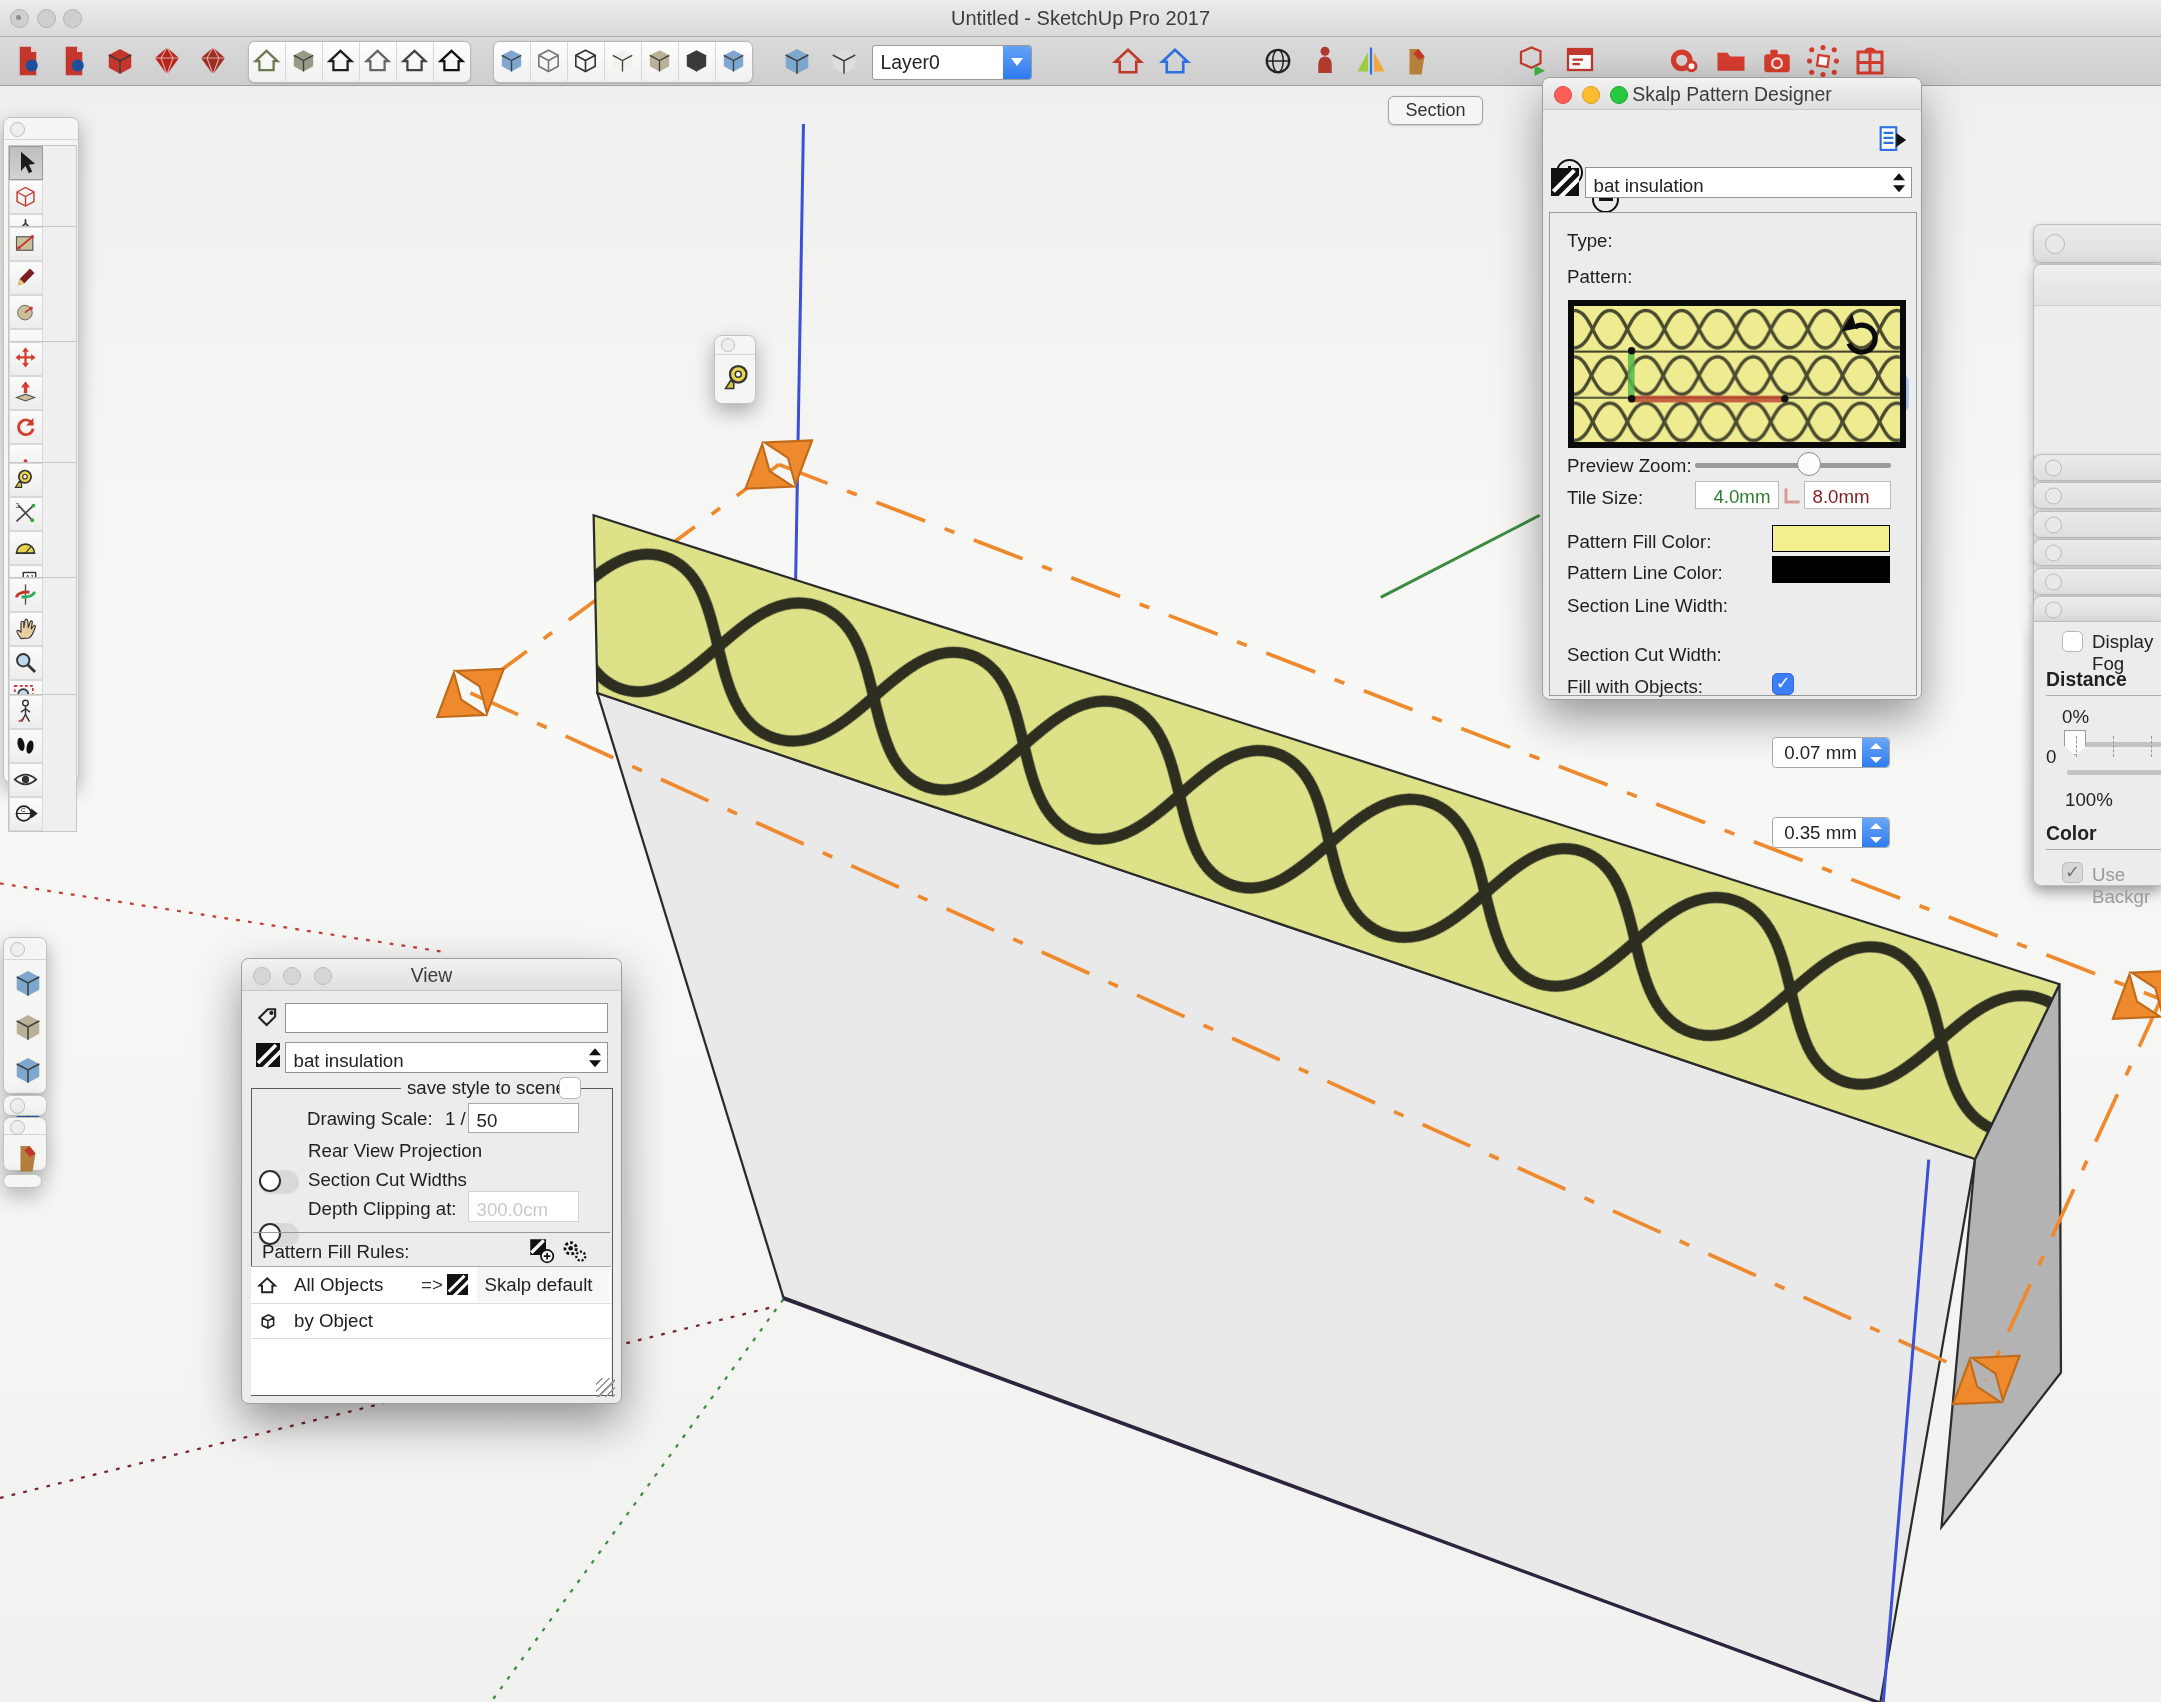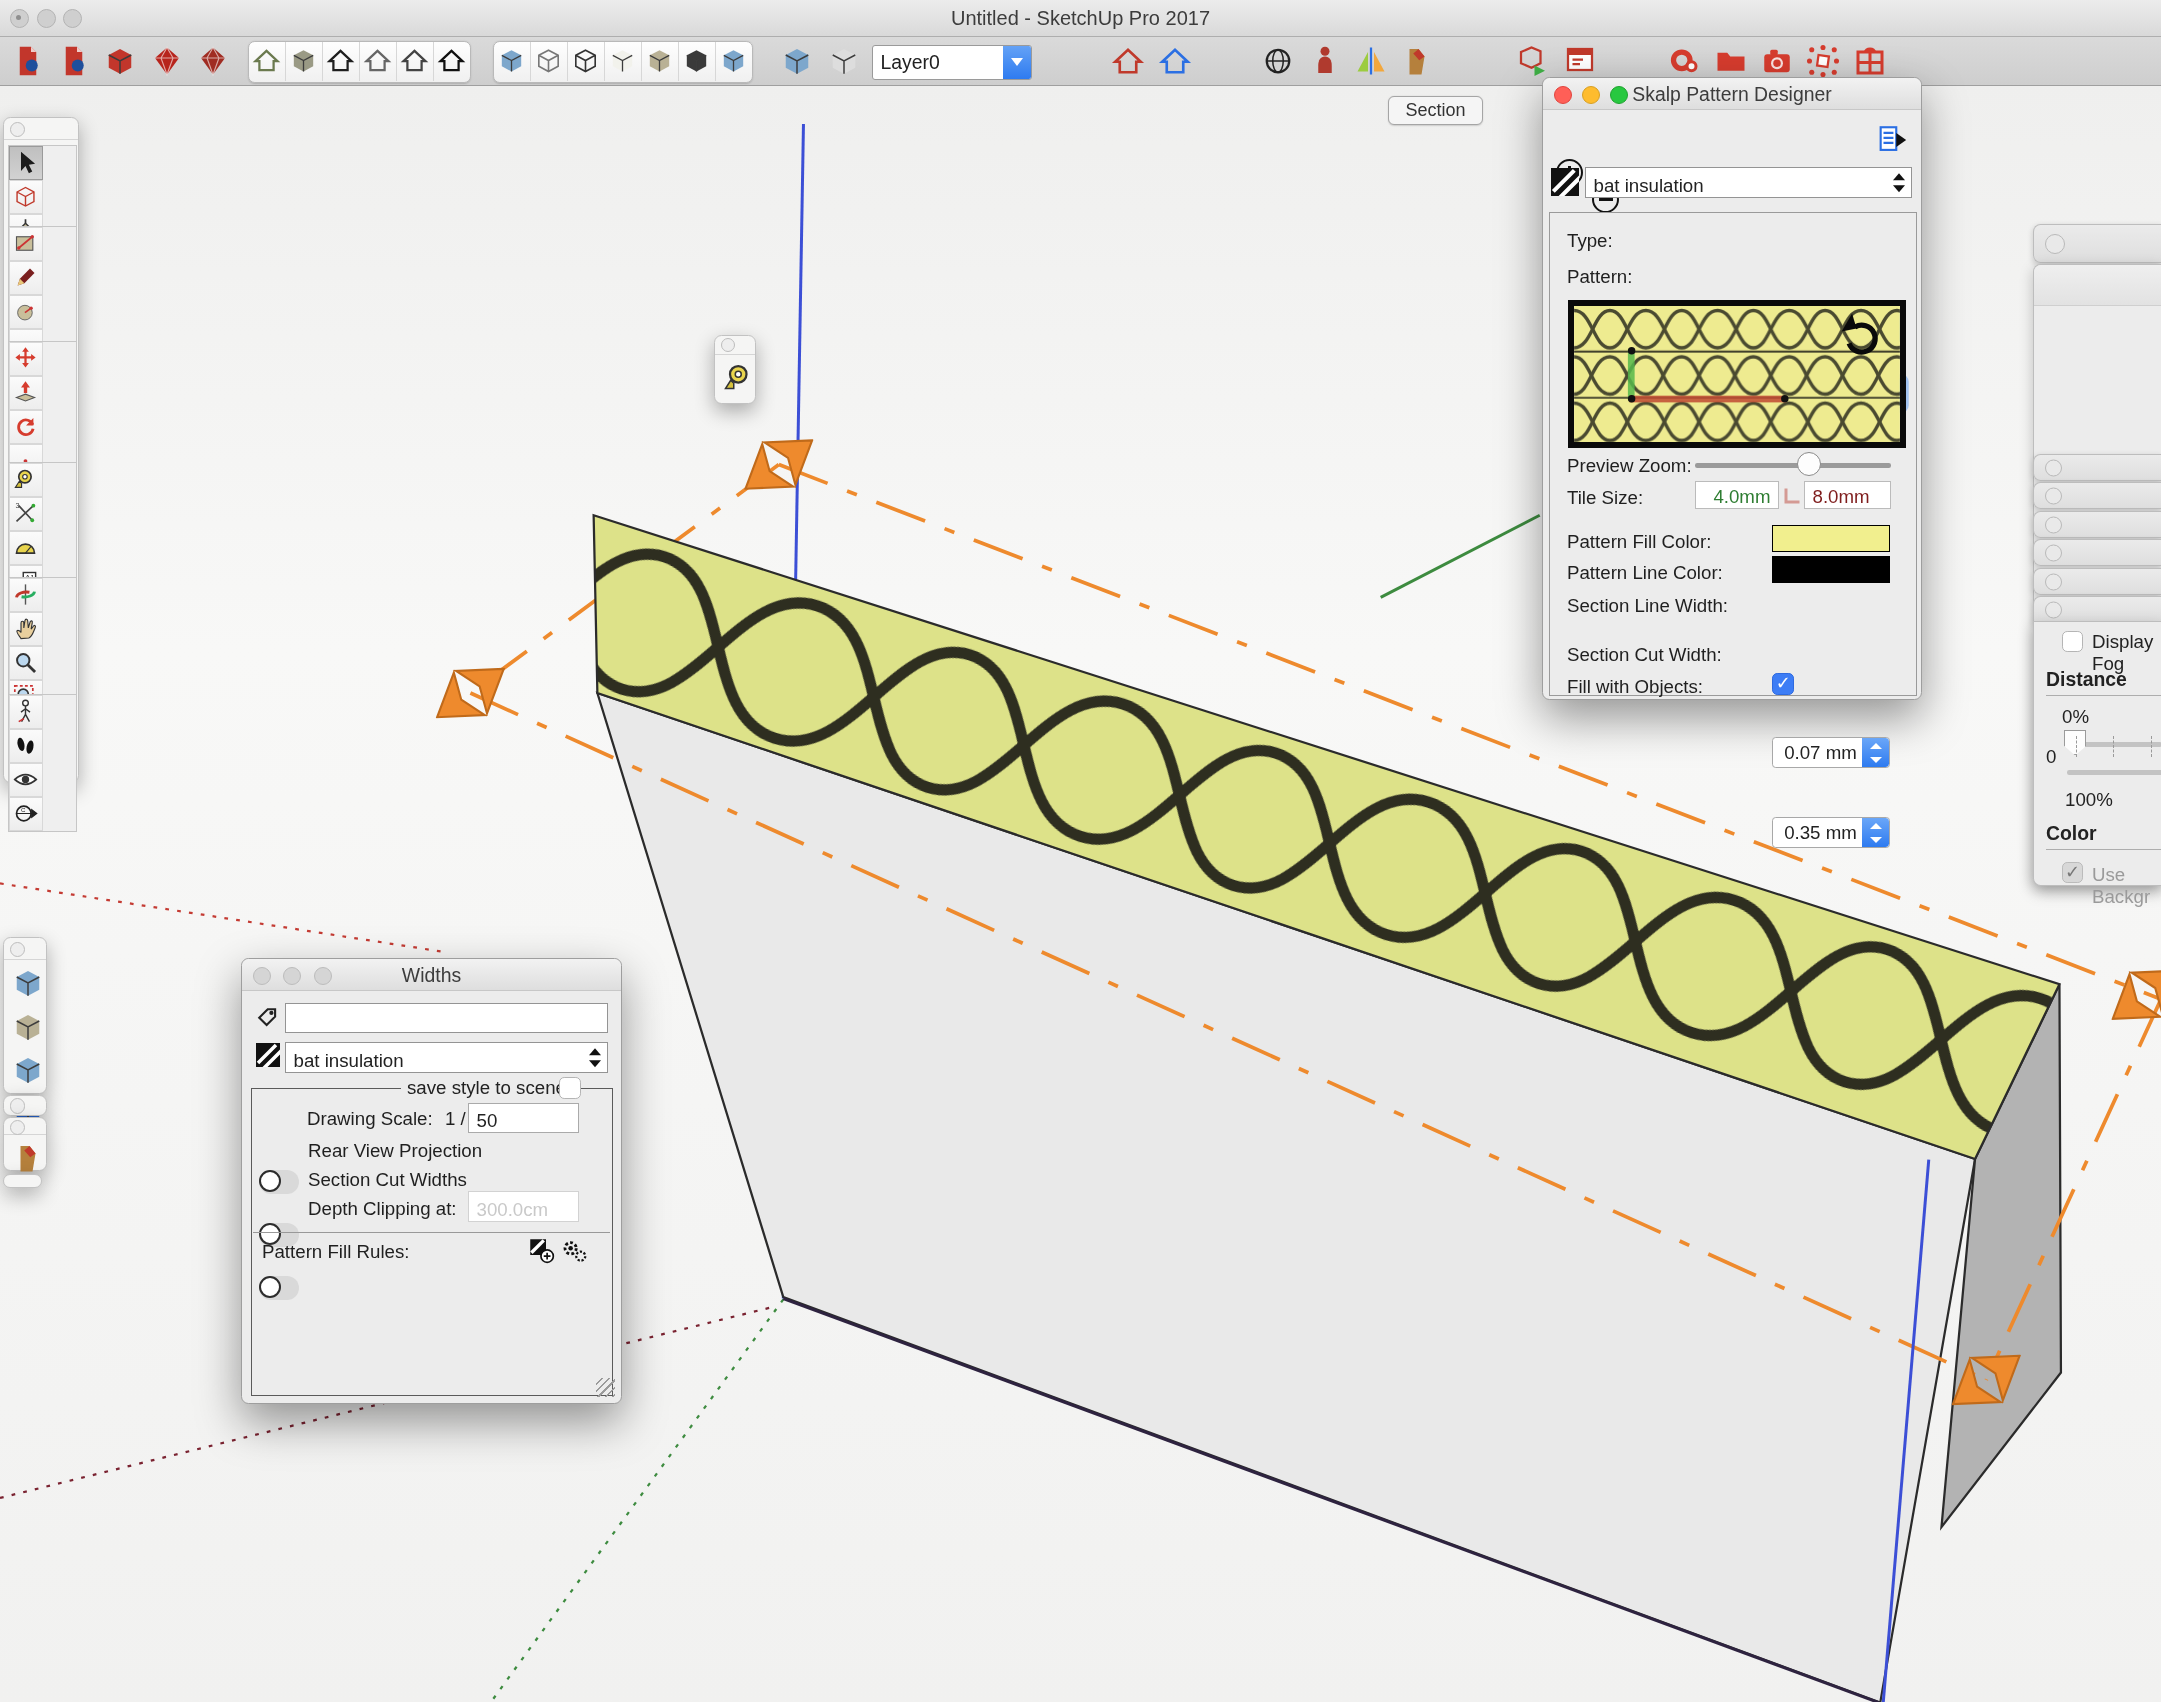--- a/index.html
+++ b/index.html
@@ -500,21 +500,21 @@
   </div>
   <span class="lbl abs" style="left:24px;top:598px">Fill with Objects:</span>
   <div class="checkbox on" style="position:absolute;left:229px;top:595px">✓</div>
 </div>
 
 <div class="win abs" style="left:241px;top:958px;width:379px;height:444px">
   <div class="win-titlebar">
     <div class="lt" style="left:10.5px;background:#d5d5d5;border:0.7px solid #bcbcbc"></div>
     <div class="lt" style="left:41px;background:#d5d5d5;border:0.7px solid #bcbcbc"></div>
     <div class="lt" style="left:72px;background:#d5d5d5;border:0.7px solid #bcbcbc"></div>
-    <div class="win-title">Widths</div>
+    <div class="win-title">View</div>
   </div>
   <svg class="abs" style="left:12.7px;top:46px" width="25.4" height="25.4" viewBox="0 0 48 48">
     <path d="M8 24 24 8h14v14L22 38z" fill="none" stroke="#222" stroke-width="4"></path>
       <circle cx="31" cy="15" r="4" fill="#222"></circle>
   </svg>
   <input class="field abs" style="left: 43px; top: 44px; width: 323px; height: 30px;" value="">
   <svg class="abs" style="left:14px;top:84px" width="24" height="24" viewBox="0 0 48 48">
     <rect width="48" height="48" fill="#111"></rect>
       <path d="M4 40 40 4M14 52 52 14" stroke="#fff" stroke-width="7"></path>
   </svg>
@@ -557,20 +557,42 @@
       <path d="M6 28 28 6" stroke="#fff" stroke-width="6"></path>
     <circle cx="34" cy="34" r="11" fill="#fff" stroke="#111" stroke-width="3"></circle>
       <path d="M34 28v12M28 34h12" stroke="#111" stroke-width="3"></path>
   </svg>
   <svg class="abs" style="left:317px;top:278px" width="30" height="27" viewBox="0 0 52 48">
     <circle cx="20" cy="20" r="10" fill="none" stroke="#111" stroke-width="5" stroke-dasharray="5 4"></circle>
     <circle cx="20" cy="20" r="4" fill="#111"></circle>
     <circle cx="38" cy="34" r="8" fill="none" stroke="#111" stroke-width="4" stroke-dasharray="4 3"></circle>
   </svg>
 
+  <div class="abs" style="left:9px;top:307px;width:360px;height:128px;background:#fff;border-top:1.1px solid #aaa">
+    <div style="height:36px;border-bottom:0.7px solid #ddd;position:relative">
+      <svg class="abs" style="left:5.2px;top:6.7px" width="22.4" height="22.4" viewBox="0 0 48 48">
+        <path d="M7 25 24 9l17 16h-6v14H13V25z" fill="none" stroke="#222" stroke-width="4"></path>
+      </svg>
+      <span class="lbl abs" style="left:43px;top:6.7px">All Objects</span>
+      <span class="lbl abs" style="left:170px;top:6.7px;color:#333">=&gt;</span>
+      <svg class="abs" style="left:196px;top:6.7px" width="21" height="21" viewBox="0 0 48 48">
+        <rect width="48" height="48" fill="#111"></rect>
+          <path d="M4 40 40 4M14 52 52 14" stroke="#fff" stroke-width="7"></path>
+      </svg>
+      <div class="abs" style="left:226px;top:0;width:132px;height:35px;background:#f6f6f6">
+        <span class="lbl abs" style="left:7.5px;top:6.7px">Skalp default</span>
+      </div>
+    </div>
+    <div style="height:34px;border-bottom:0.7px solid #ddd;position:relative">
+      <svg class="abs" style="left:6px;top:6.7px" width="21" height="21" viewBox="0 0 48 48">
+        <path d="M12 16 26 9l12 6v17l-13 7-13-6z M12 16l13 6 13-6 M25 22v17" fill="none" stroke="#222" stroke-width="3.5"></path>
+      </svg>
+      <span class="lbl abs" style="left:43px;top:6px">by Object</span>
+    </div>
+  </div>
   <div class="grip" style="right:6px;bottom:6px"></div>
 </div>
 
 <svg width="0" height="0" style="position:absolute">
   <defs>
     <symbol id="s-cursor" viewBox="0 0 48 48">
         <path d="M16 5v34l8-9 6 13 6-3-6-12 11-2z" fill="currentColor"></path>
       </symbol>
     <symbol id="s-box" viewBox="0 0 48 48">
         <path d="M9 16 24 8l15 8v17l-15 8-15-8z" fill="currentColor"></path>

